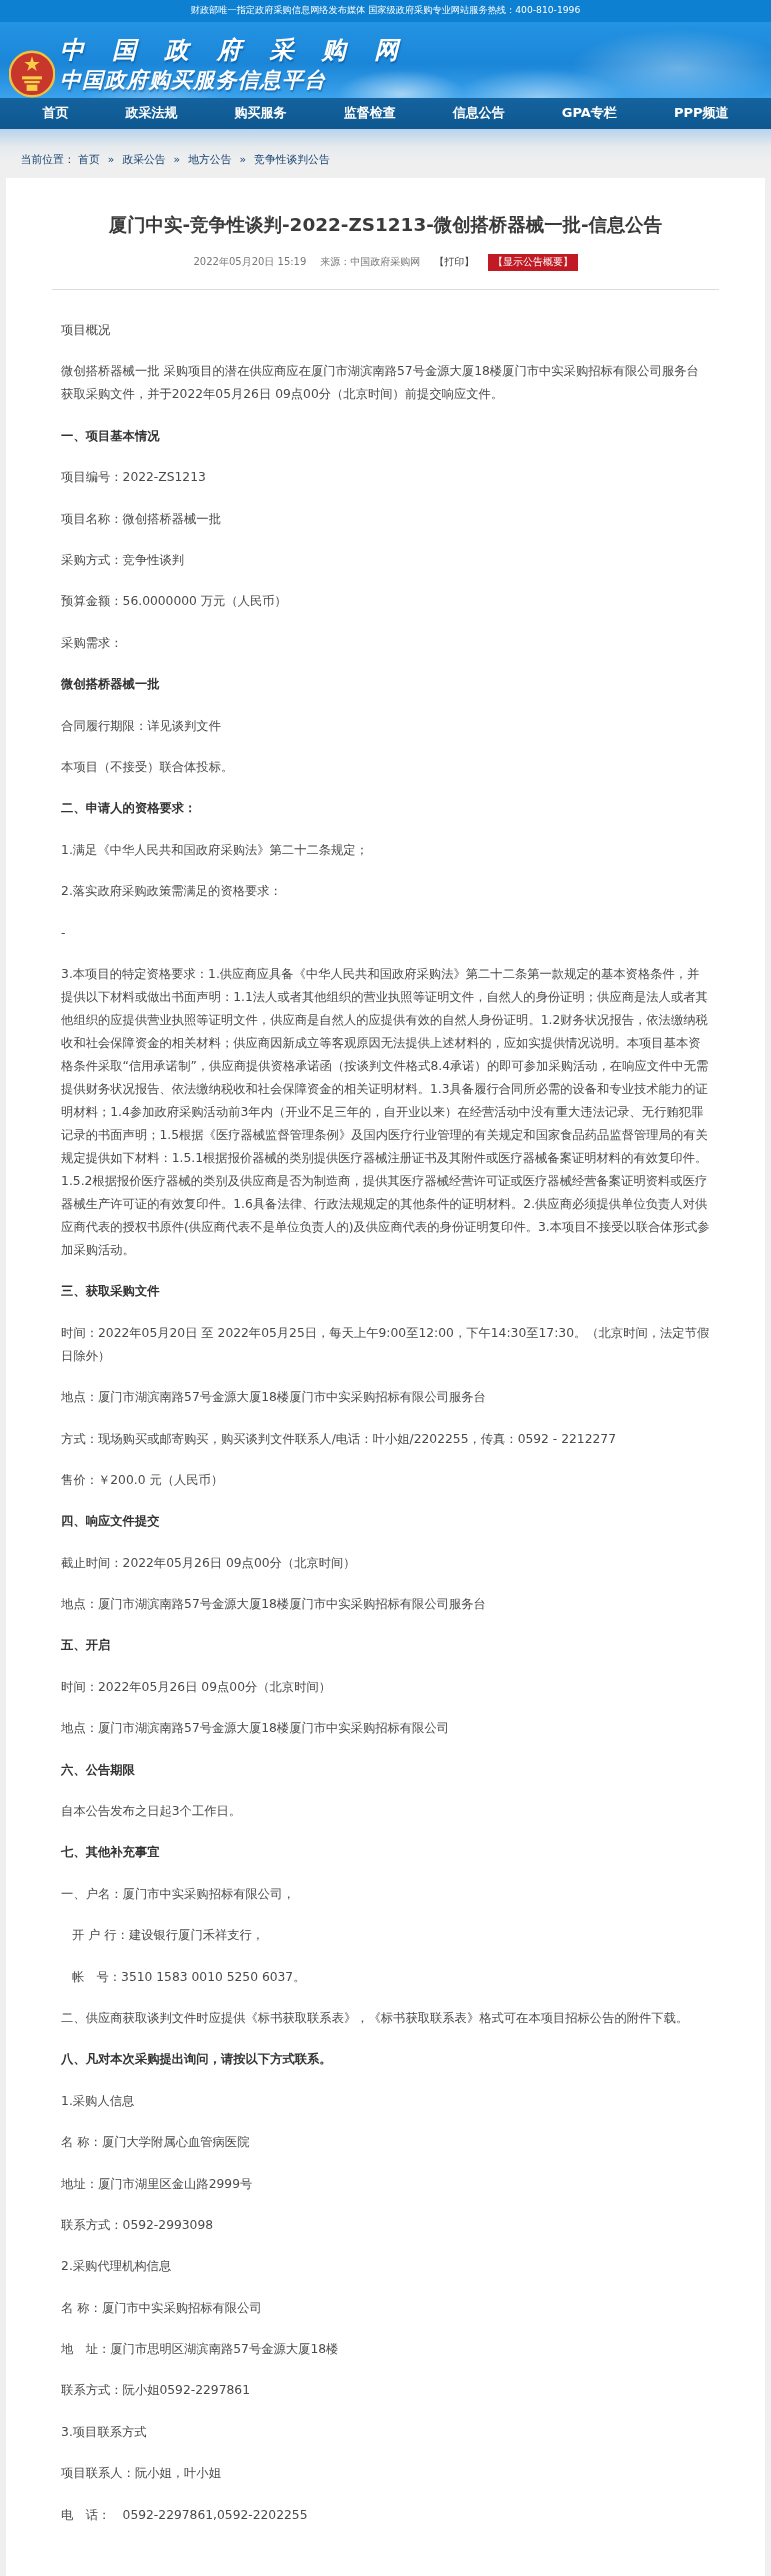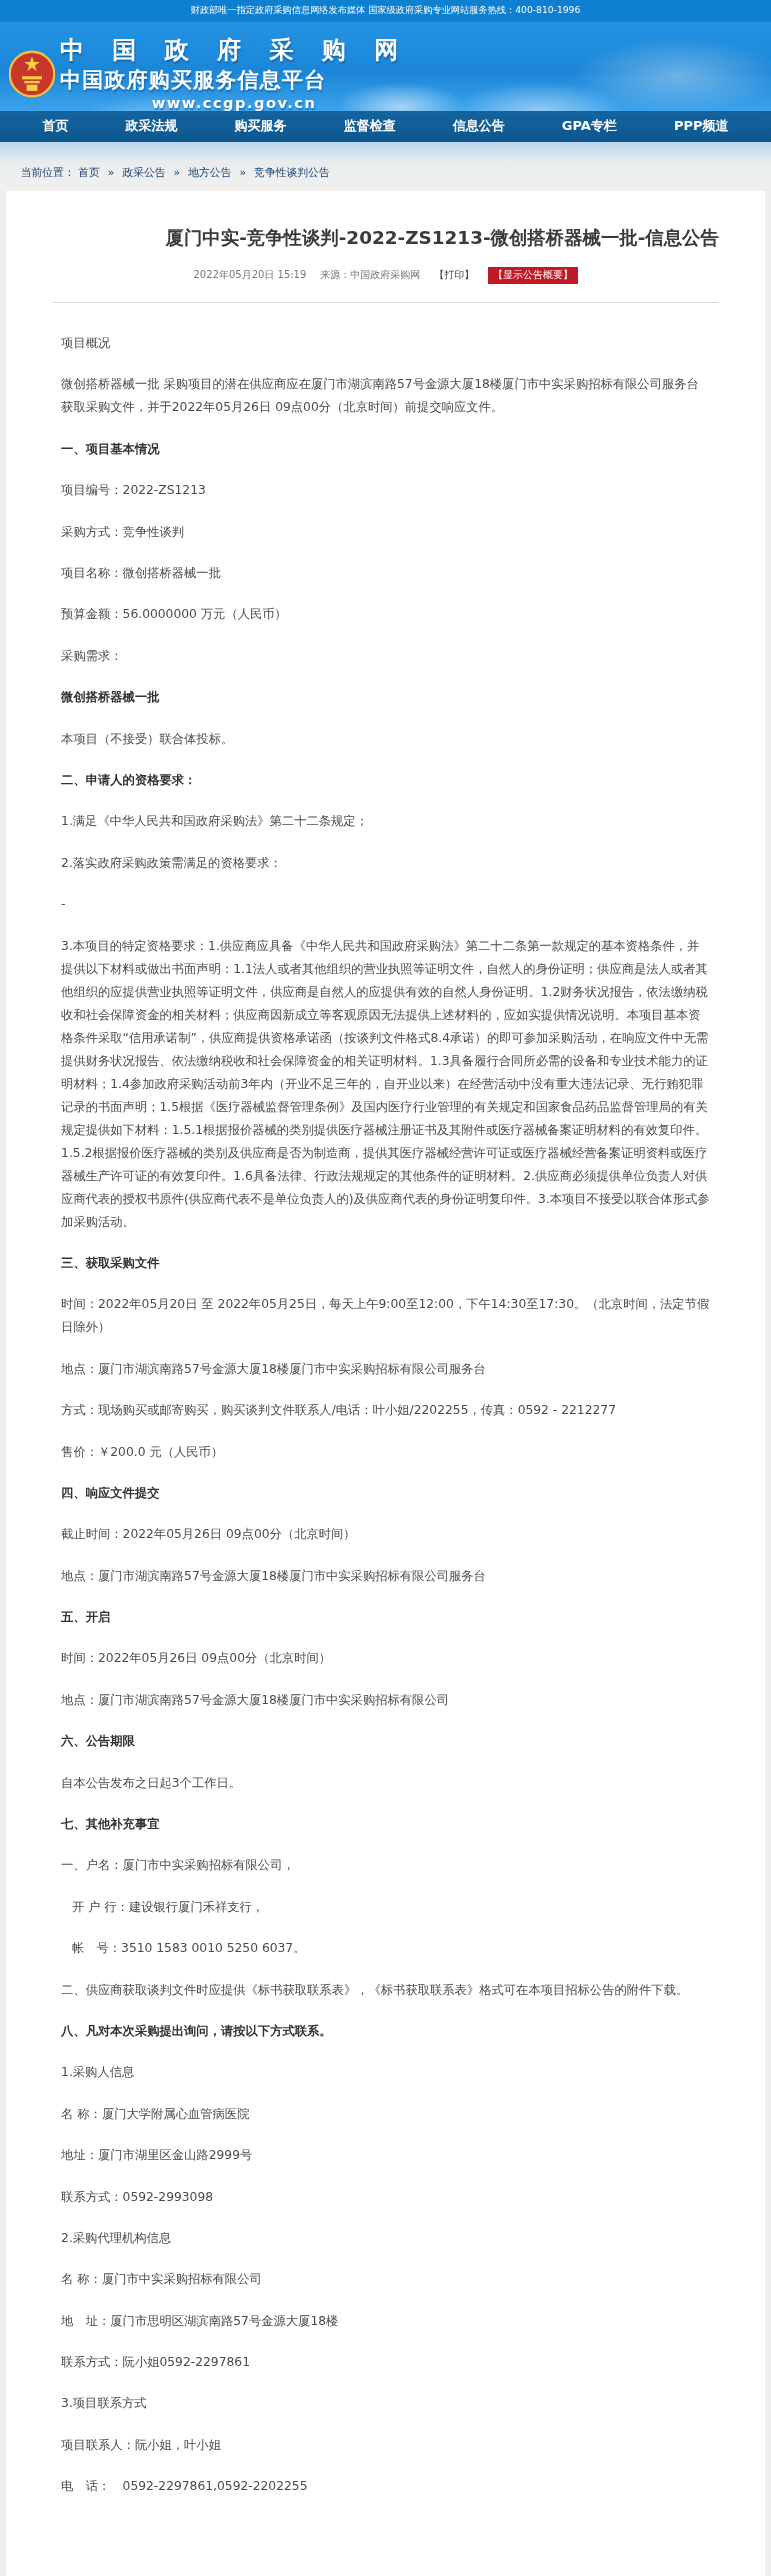--- a/index.html
+++ b/index.html
@@ -5,27 +5,28 @@
   * { margin:0; padding:0; box-sizing:border-box; }
   html,body { background:#efefef; }
   body { font-family:"DejaVu Sans","Liberation Sans",sans-serif; }
   .page { width:771px; margin:0 auto; background:#efefef; }
 
   
   .topbar { height:21.5px; background:#0d80d2; color:#fff; font-size:9.2px;
             display:flex; justify-content:center; align-items:center; padding:0 7.7px; }
 
   
-  .banner { position:relative; height:89px; overflow:hidden;
+  .banner { position:relative; height:76px; overflow:hidden;
     background:
       radial-gradient(92px 35px at 52% 95%, rgba(255,255,255,.55), rgba(255,255,255,0) 70%),
       radial-gradient(123px 42px at 70% 100%, rgba(255,255,255,.45), rgba(255,255,255,0) 70%),
       radial-gradient(154px 54px at 88% 60%, rgba(255,255,255,.35), rgba(255,255,255,0) 70%),
       radial-gradient(108px 38px at 20% 110%, rgba(255,255,255,.30), rgba(255,255,255,0) 70%),
       linear-gradient(180deg,#2493e2 0%, #1b86d8 55%, #3ba2ec 100%);
+    font-style: italic;
   }
   .emblem { position:absolute; left:9.2px; top:28px; width:46px; height:48px; }
   .logo-text { position:absolute; left:60px; top:12.3px; color:#fff; cursor:pointer; }
   .logo-line1 { font-size:24px; font-weight:bold; letter-spacing:10px; white-space:nowrap;
                 text-shadow:0.8px 1.5px 1.5px rgba(0,60,120,.45); }
   .logo-line2 { font-size:21px; font-weight:bold; letter-spacing:1.2px; white-space:nowrap;
                 text-shadow:0.8px 1.5px 1.5px rgba(0,60,120,.45); }
   .logo-line3 { font-size:14.6px; font-weight:bold; letter-spacing:1.5px; text-align:center;
                 text-shadow:0.8px 1.5px 1.5px rgba(0,60,120,.45); }
 
@@ -36,21 +37,21 @@
 
   
   .crumb-strip { height:49px; background:linear-gradient(180deg,#b8d3ec 0%, #e7ebee 38%, #efefef 70%);
                  padding:24.6px 7.7px 0 7.7px; }
   .crumb { font-size:10.8px; color:#16406f;margin-left:13px; }
   .crumb a { color:#16406f; text-decoration:none; cursor:pointer; }
   .crumb .sep { margin:0 4.6px; }
 
   
   .card { margin:0 6.1px; background:#fff; padding:34px 0 61px 0; min-height:2306px; }
-  .article-title { text-align:right; font-size:18.4px; font-weight:bold; color:#3a3a3a; padding:0 46px; }
+  .article-title { text-align:center; font-size:18.4px; font-weight:bold; color:#3a3a3a; padding:0 46px; }
   .meta { margin-top:17px; text-align:center; font-size:10px; color:#777;
           display:flex; justify-content:center; align-items:center; gap:14px; }
   .meta .print { color:#444; cursor:pointer; }
   .meta .summary-btn { background:#c11a25; color:#fff; padding:1.5px 4.6px; font-size:10px;
                        border:none; cursor:pointer; }
   .divider { border-top:0.8px solid #dcdcdc; margin:18.4px 46px 0 46px; }
 
   .article-body { padding:10.8px 55px 0 55px; }
   .article-body p { font-size:12.3px; line-height:23px; margin:18.4px 0; color:#4a4a4a;
                     white-space:pre-wrap; word-break:break-all; }
@@ -116,25 +117,26 @@
       <button class="summary-btn">【显示公告概要】</button>
     </div>
 
     <div class="divider"></div>
 
     <div class="article-body">
         <p>项目概况</p>
         <p>微创搭桥器械一批 采购项目的潜在供应商应在厦门市湖滨南路57号金源大厦18楼厦门市中实采购招标有限公司服务台获取采购文件，并于2022年05月26日 09点00分（北京时间）前提交响应文件。</p>
         <p class="heading">一、项目基本情况</p>
         <p>项目编号：2022-ZS1213</p>
+        <p>项目名称：微创搭桥器械一批</p>
         <p>采购方式：竞争性谈判</p>
-        <p>项目名称：微创搭桥器械一批</p>
         <p>预算金额：56.0000000 万元（人民币）</p>
         <p>采购需求：</p>
         <p class="heading">微创搭桥器械一批</p>
+        <p>合同履行期限：详见谈判文件</p>
         <p>本项目（不接受）联合体投标。</p>
         <p class="heading">二、申请人的资格要求：</p>
         <p>1.满足《中华人民共和国政府采购法》第二十二条规定；</p>
         <p>2.落实政府采购政策需满足的资格要求：</p>
         <p>-</p>
         <p>3.本项目的特定资格要求：1.供应商应具备《中华人民共和国政府采购法》第二十二条第一款规定的基本资格条件，并提供以下材料或做出书面声明：1.1法人或者其他组织的营业执照等证明文件，自然人的身份证明；供应商是法人或者其他组织的应提供营业执照等证明文件，供应商是自然人的应提供有效的自然人身份证明。1.2财务状况报告，依法缴纳税收和社会保障资金的相关材料；供应商因新成立等客观原因无法提供上述材料的，应如实提供情况说明。本项目基本资格条件采取“信用承诺制”，供应商提供资格承诺函（按谈判文件格式8.4承诺）的即可参加采购活动，在响应文件中无需提供财务状况报告、依法缴纳税收和社会保障资金的相关证明材料。1.3具备履行合同所必需的设备和专业技术能力的证明材料；1.4参加政府采购活动前3年内（开业不足三年的，自开业以来）在经营活动中没有重大违法记录、无行贿犯罪记录的书面声明；1.5根据《医疗器械监督管理条例》及国内医疗行业管理的有关规定和国家食品药品监督管理局的有关规定提供如下材料：1.5.1根据报价器械的类别提供医疗器械注册证书及其附件或医疗器械备案证明材料的有效复印件。 1.5.2根据报价医疗器械的类别及供应商是否为制造商，提供其医疗器械经营许可证或医疗器械经营备案证明资料或医疗器械生产许可证的有效复印件。1.6具备法律、行政法规规定的其他条件的证明材料。2.供应商必须提供单位负责人对供应商代表的授权书原件(供应商代表不是单位负责人的)及供应商代表的身份证明复印件。3.本项目不接受以联合体形式参加采购活动。</p>
         <p class="heading">三、获取采购文件</p>
         <p>时间：2022年05月20日 至 2022年05月25日，每天上午9:00至12:00，下午14:30至17:30。（北京时间，法定节假日除外）</p>
         <p>地点：厦门市湖滨南路57号金源大厦18楼厦门市中实采购招标有限公司服务台</p>
         <p>方式：现场购买或邮寄购买，购买谈判文件联系人/电话：叶小姐/2202255，传真：0592 - 2212277</p>

